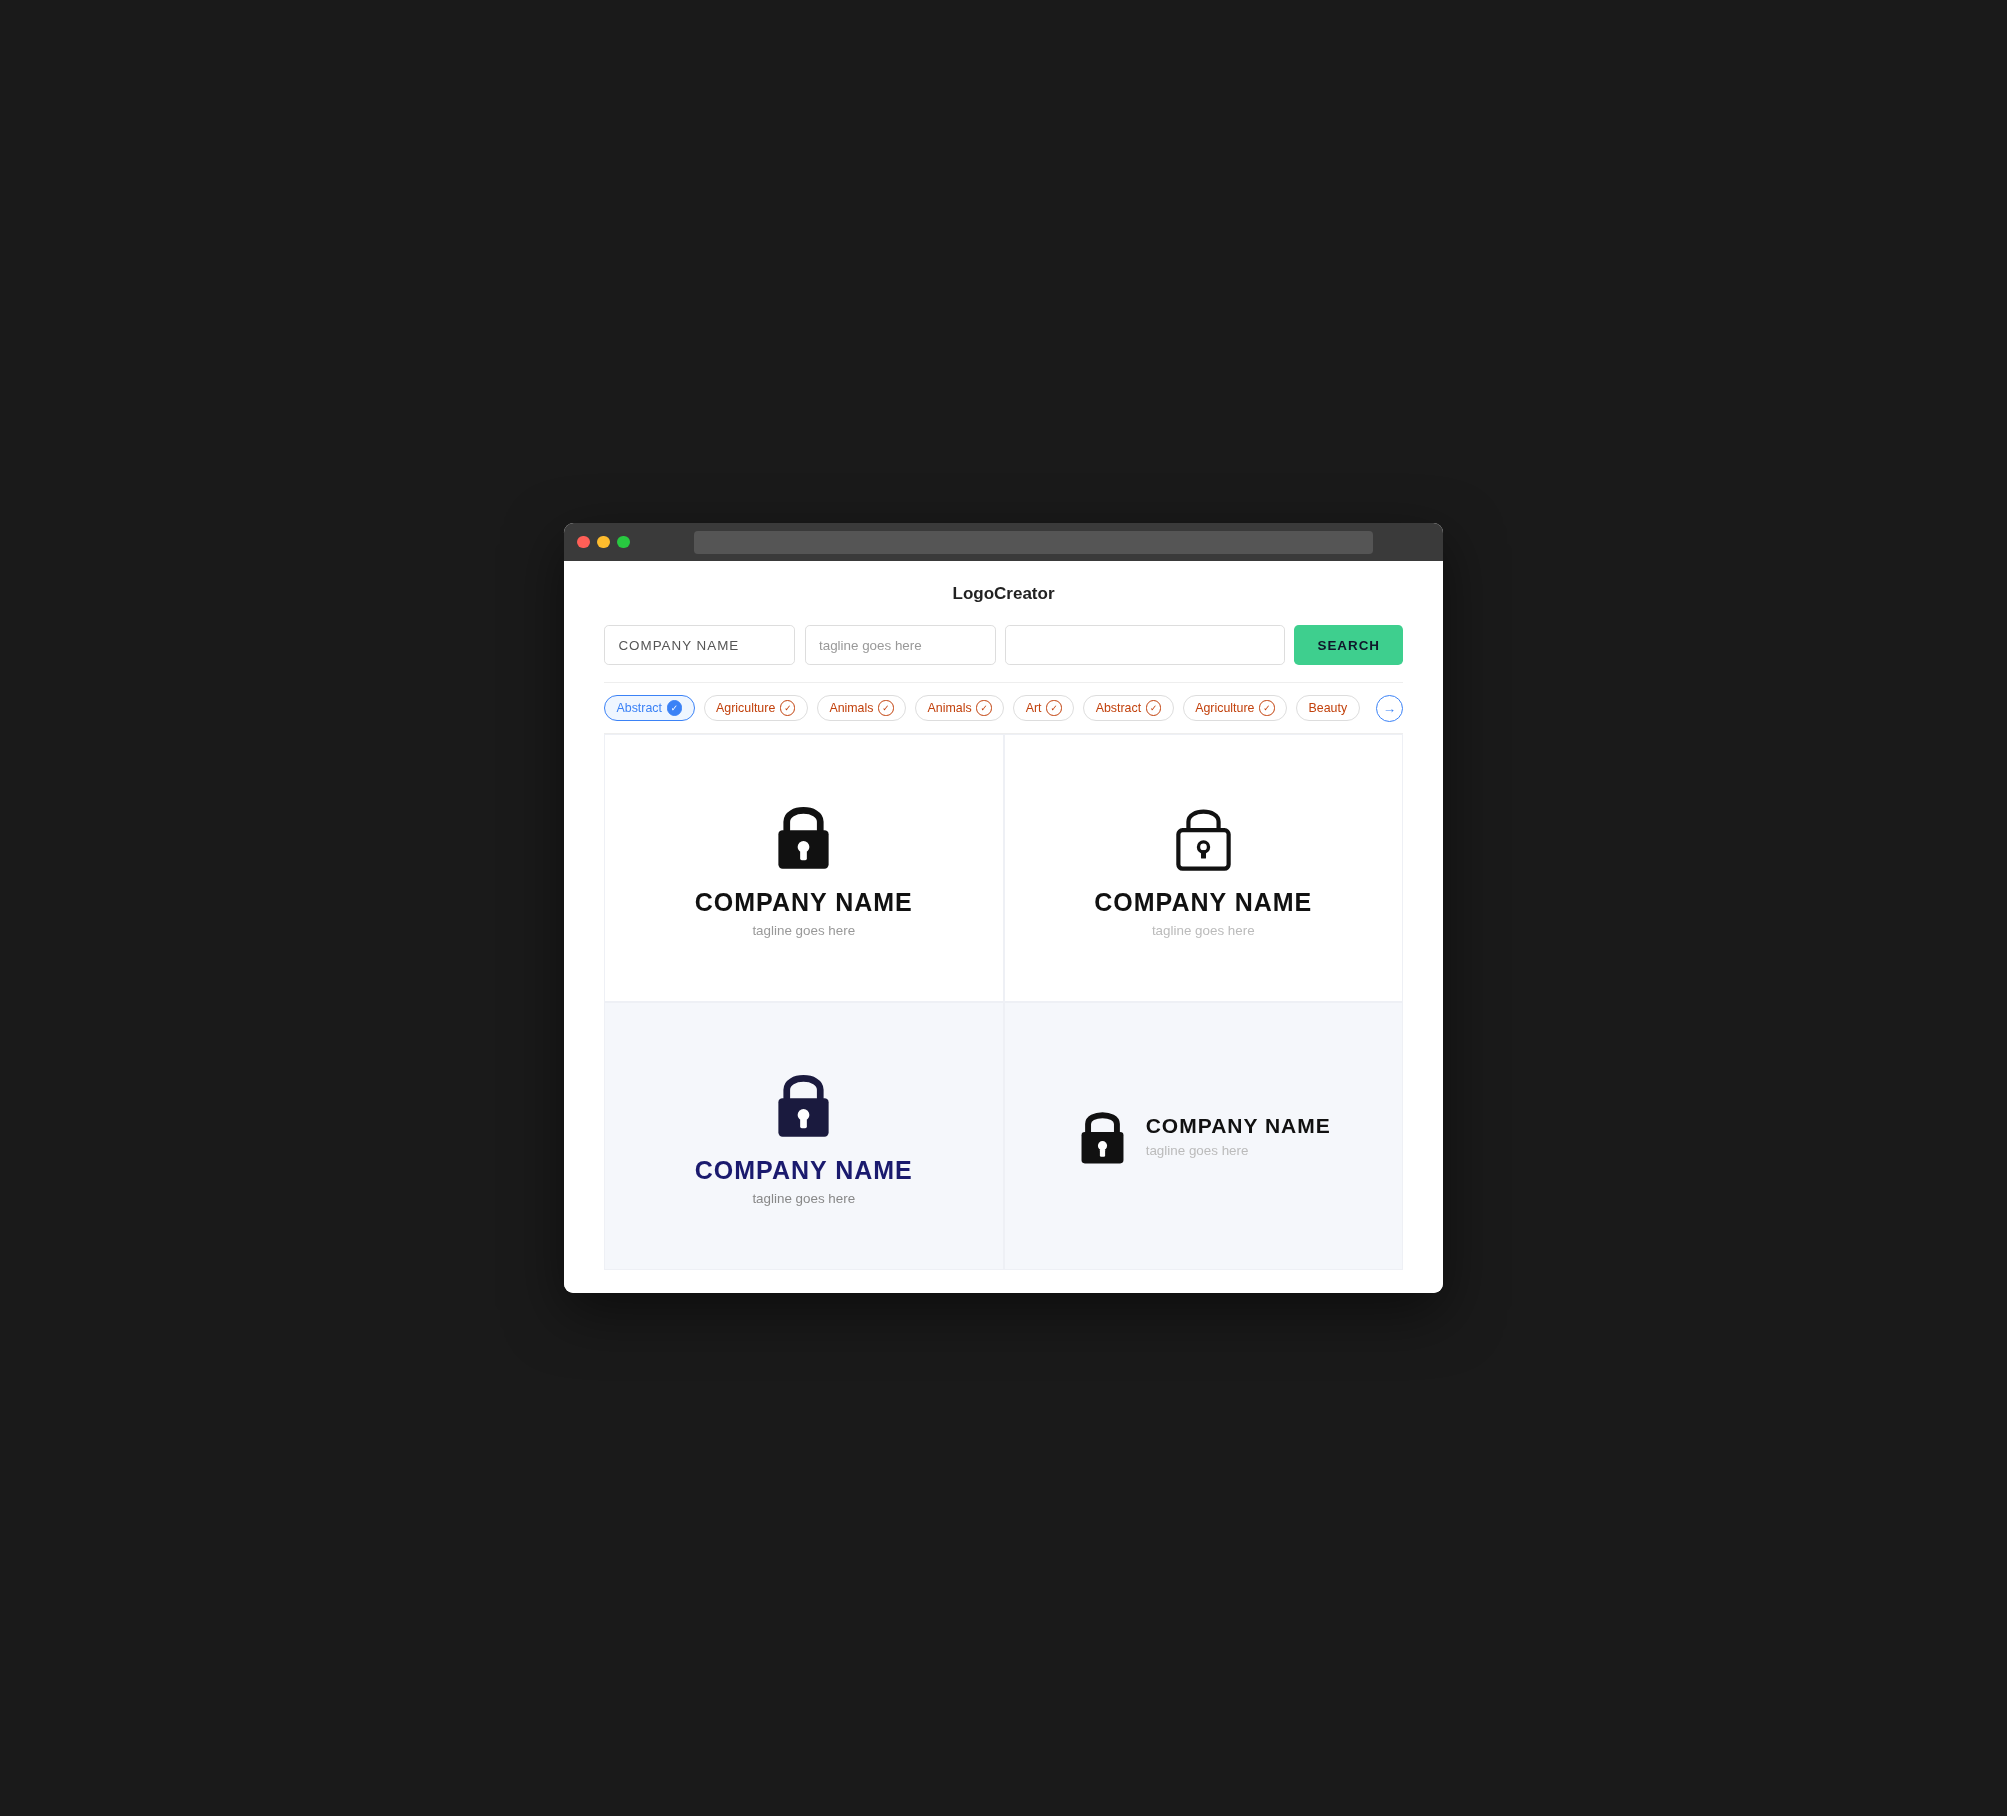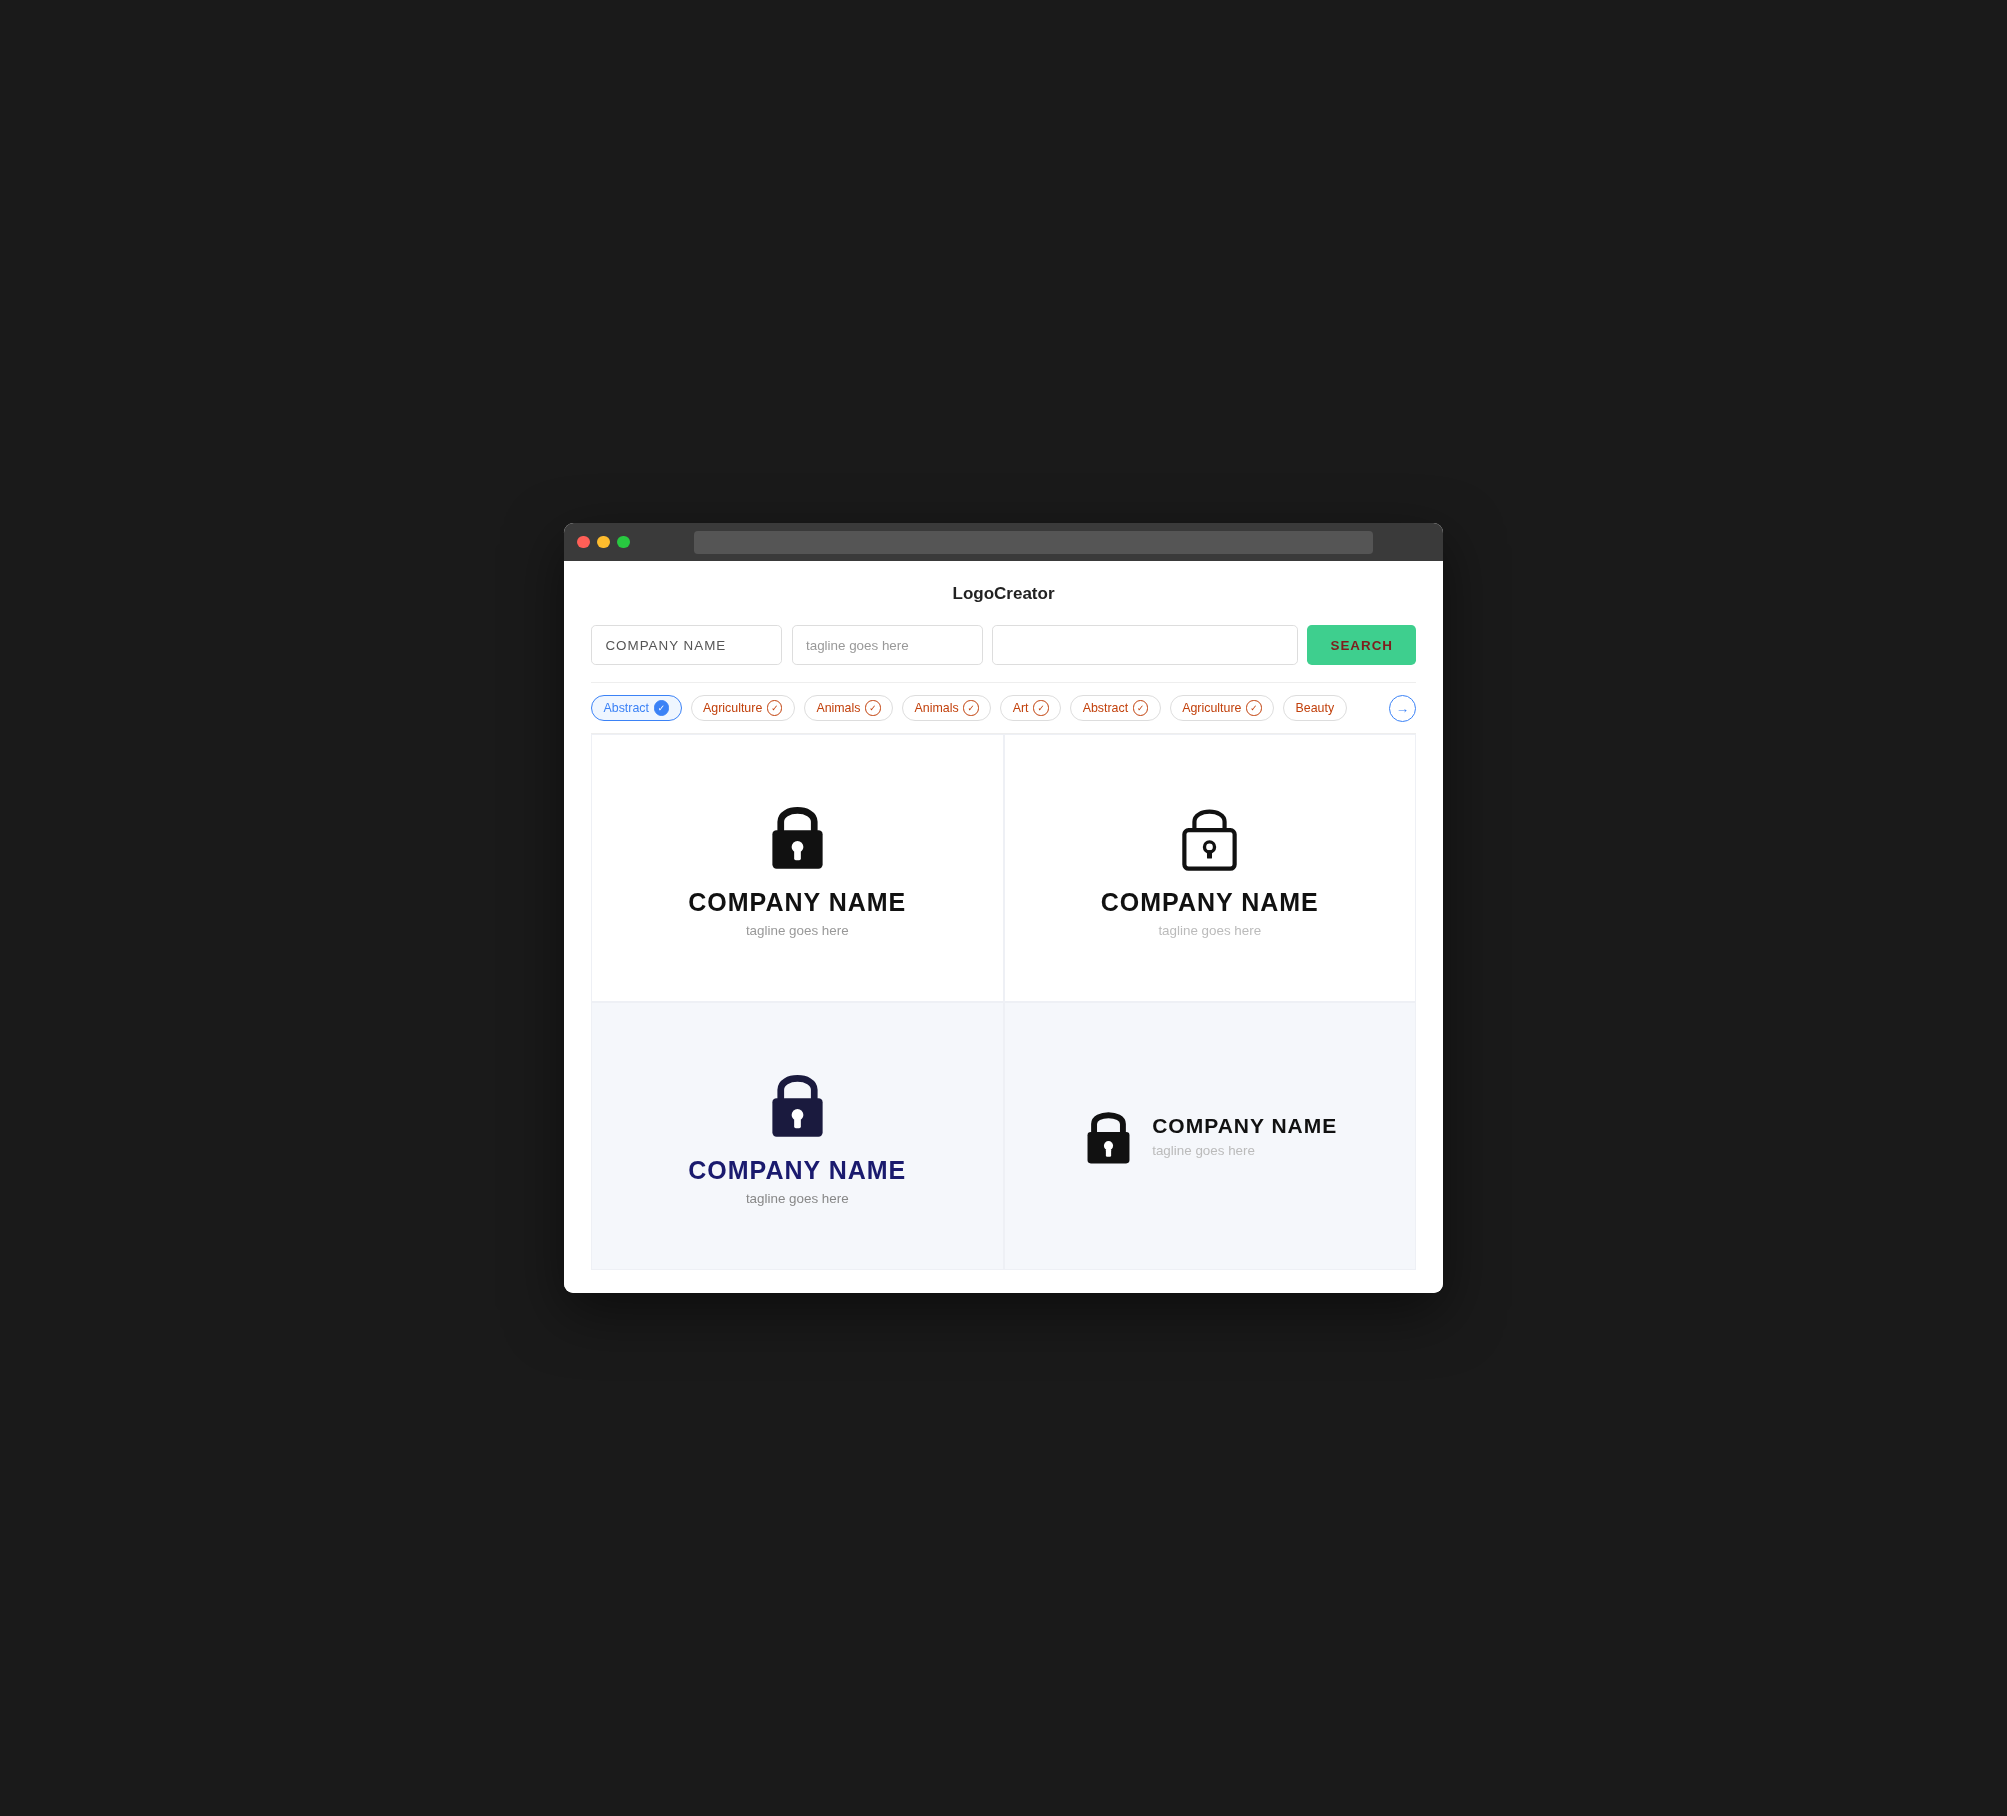--- a/index.html
+++ b/index.html
@@ -41,21 +41,21 @@
     .url-bar {
       flex: 1;
       margin: 0 57px;
       background: #555;
       height: 23px;
       border-radius: 3.8px;
     }
 
     .app-content {
       background: #fff;
-      padding: 23px 27px;
+      padding: 23px 40px;
     }
 
     .app-title {
       text-align: center;
       font-size: 17px;
       font-weight: 600;
       color: #222;
       margin-bottom: 21px;
     }
 
@@ -87,21 +87,21 @@
       width: 191px;
       color: #999;
     }
 
     .search-bar input:nth-child(3) {
       flex: 1;
     }
 
     .search-btn {
       background: #3ecf8e;
-      color: #7f1d1d;
+      color: #0f172a;
       border: none;
       height: 40px;
       padding: 0 23px;
       border-radius: 4.8px;
       font-size: 13.4px;
       font-weight: 700;
       letter-spacing: 1px;
       cursor: pointer;
     }
 

